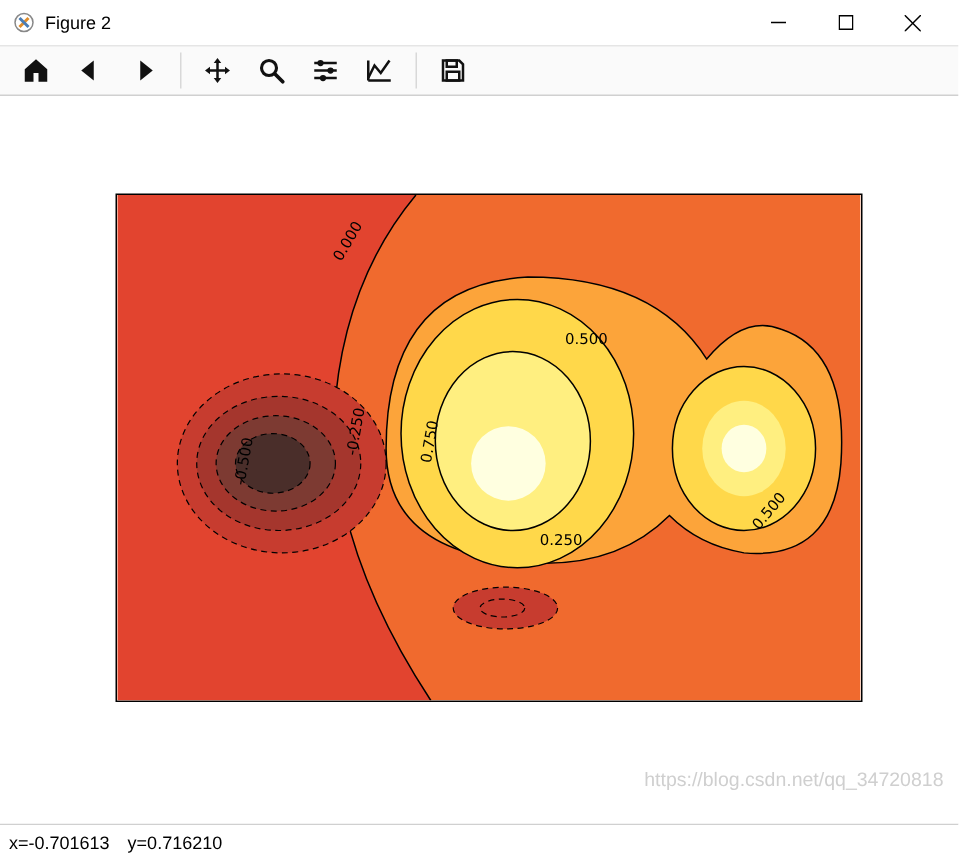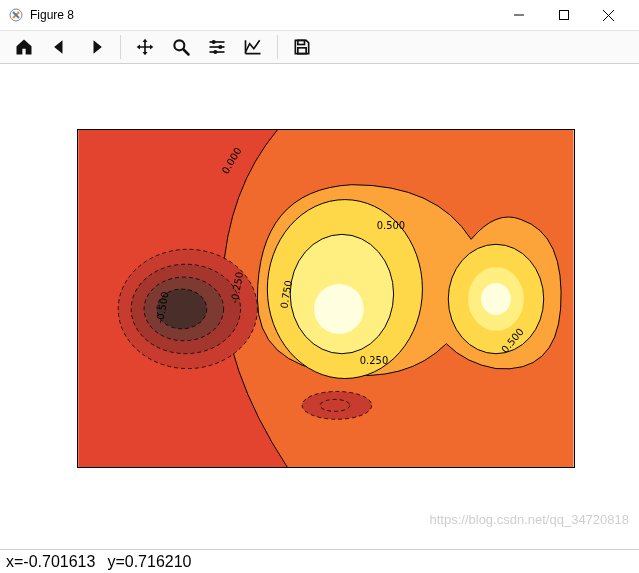--- a/index.html
+++ b/index.html
@@ -63,21 +63,21 @@
     left: 77px; top: 65px;
     width: 498px; height: 339px;
     border: 1px solid #000;
     overflow: hidden;
   }
   .plot-svg { width: 100%; height: 100%; display: block; }
   .statusbar {
     height: 24px;
     border-top: 1px solid #d0d0d0;
     display: flex; align-items: center;
-    font-size: 16px;
+    font-size: 12px;
     padding: 0 6px;
     gap: 12px;
     color: #000;
   }
   .watermark {
     position: absolute;
     right: 10px; bottom: 46px;
     font-size: 13px;
     color: #cfcfcf;
     font-family: Arial, sans-serif;
@@ -88,21 +88,21 @@
 <body>
 
 <div class="titlebar">
   <span class="app-icon">
     <svg width="16" height="16" viewBox="0 0 16 16">
       <circle cx="8" cy="8" r="6" fill="#fff" stroke="#888"></circle>
       <path d="M5 11 L11 5" stroke="#e08d2b" stroke-width="2"></path>
       <path d="M5 5 L11 11" stroke="#4a7db5" stroke-width="2"></path>
     </svg>
   </span>
-  <span class="title">Figure 8</span>
+  <span class="title">Figure 2</span>
   <div class="win-controls">
     <div class="win-btn">
       <svg width="10" height="10">
           <line x1="0" y1="5" x2="10" y2="5" stroke="#000" stroke-width="1"></line>
         </svg>
     </div>
     <div class="win-btn">
       <svg width="10" height="10">
           <rect x="0.5" y="0.5" width="9" height="9" fill="none" stroke="#000" stroke-width="1"></rect>
         </svg>

